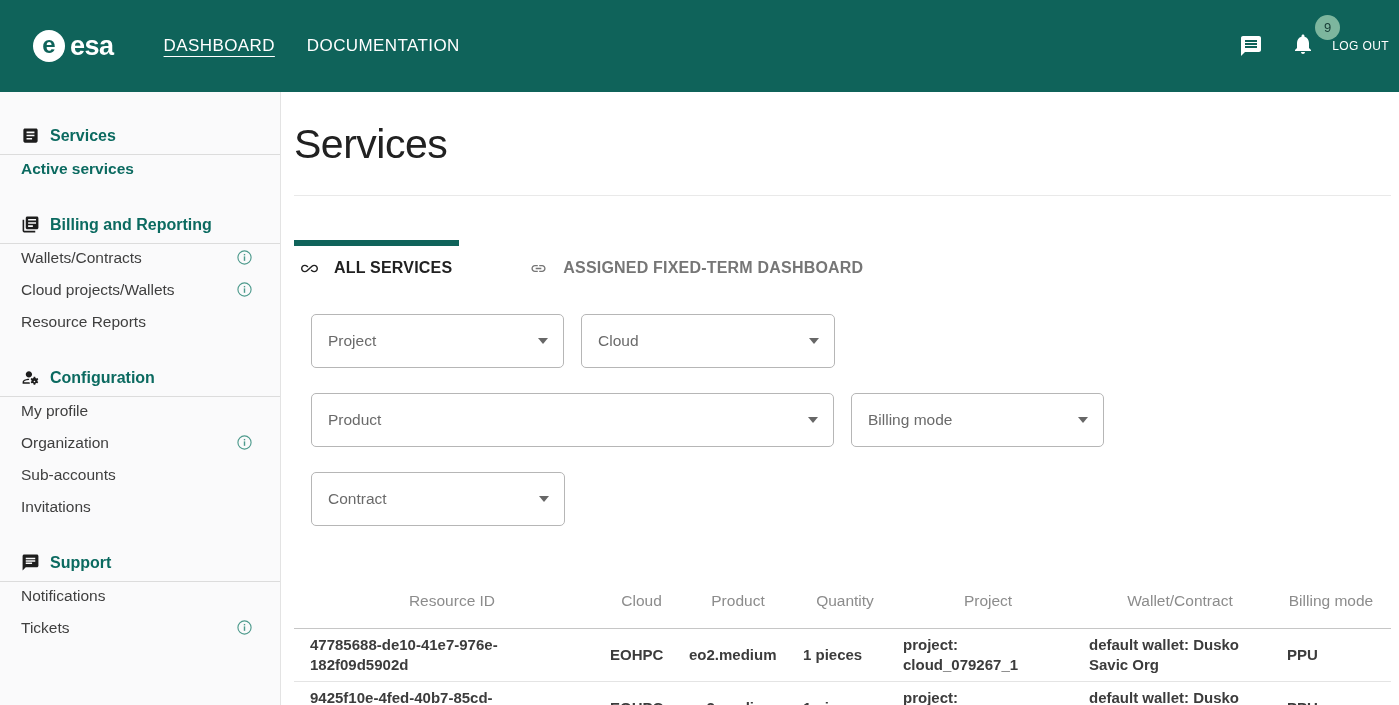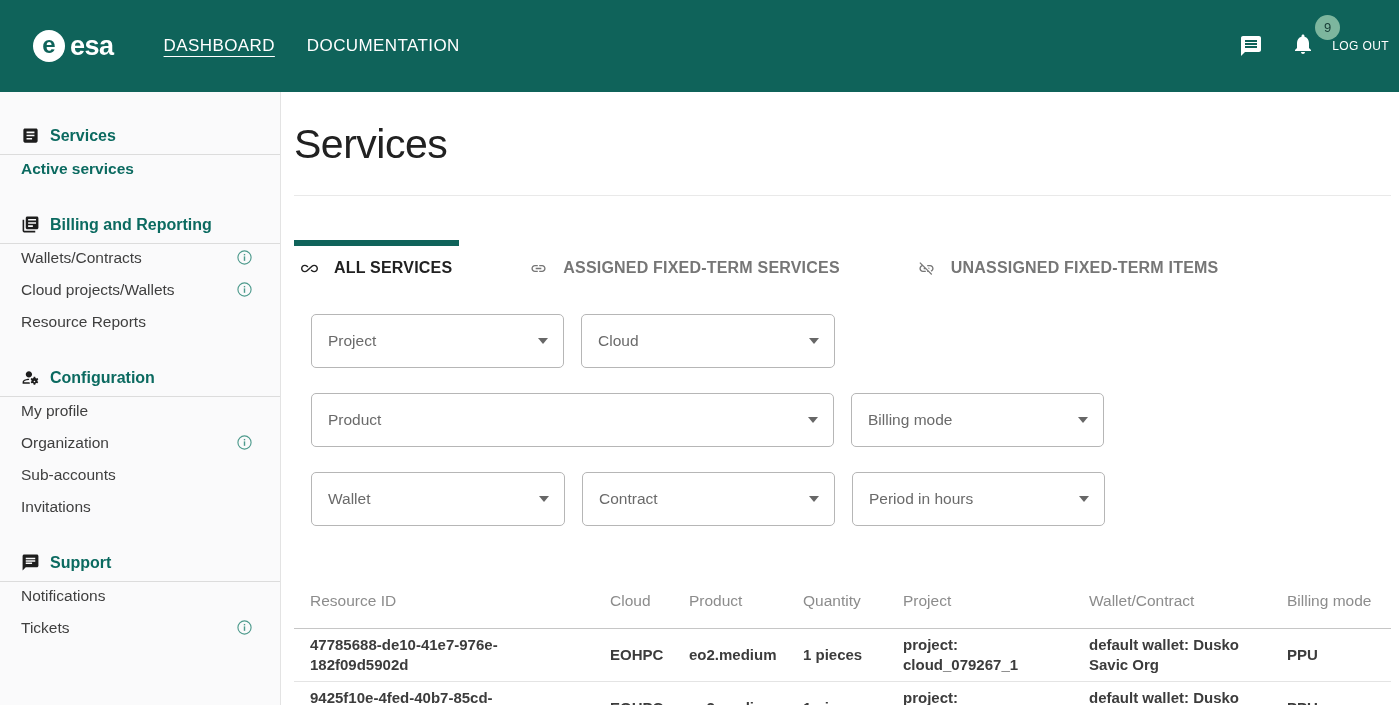--- a/index.html
+++ b/index.html
@@ -58,21 +58,21 @@
   .filters { margin:27px 17px 0; display:flex; flex-wrap:wrap; gap:25px 17px; }
   .filter { height:54px; border:1px solid #b6b6b6; border-radius:5px; display:flex; align-items:center;
             justify-content:space-between; padding:0 15px 0 16px; color:#6a6a6a; font-size:15.5px; cursor:pointer; background:#fff; }
   .filter:nth-child(1){ width:253px; } .filter:nth-child(2){ width:254px; } .filter:nth-child(3){ width:523px; }
   .filter:nth-child(4){ width:253px; } .filter:nth-child(5){ width:254px; } .filter:nth-child(6){ width:253px; } .filter:nth-child(7){ width:253px; }
   .select-arrow { width:0; height:0; border-left:5px solid transparent; border-right:5px solid transparent;
                   border-top:6px solid #676767; margin-left:8px; flex-shrink:0; }
 
   
   table.services { width:1097px; margin-top:50px; border-collapse:collapse; table-layout:fixed; }
-  table.services th { text-align:left; font-weight:normal; color:#8c8c8c; font-size:15.5px; line-height:20px;
+  table.services th { text-align:center; font-weight:normal; color:#8c8c8c; font-size:15.5px; line-height:20px;
                       padding:6px 16px 8px 0; vertical-align:middle; border-bottom:1px solid #c6c6c6; height:52px; }
   table.services td { color:#3c3c3c; font-size:15px; font-weight:bold; line-height:20px; padding:6px 16px 6px 0;
                       vertical-align:middle; border-bottom:1px solid #e4e4e4; height:52px; overflow-wrap:break-word; }
   table.services th:first-child, table.services td:first-child { padding-left:16px; }
 </style>
 </head>
 <body>
 
 <div class="app">
 
@@ -225,27 +225,21 @@
         <div class="tab active">
           <svg viewBox="0 0 24 24">
               <path d="M18.6 6.62c-1.44 0-2.8.56-3.77 1.53L12 10.66 10.48 12h.01L7.8 14.39c-.64.64-1.49.99-2.4.99-1.87 0-3.39-1.51-3.39-3.38S3.53 8.62 5.4 8.62c.91 0 1.76.35 2.44 1.03l1.13 1 1.51-1.34L9.22 8.2C8.2 7.18 6.84 6.62 5.4 6.62 2.42 6.62 0 9.04 0 12s2.42 5.38 5.4 5.38c1.44 0 2.8-.56 3.77-1.53l2.83-2.5.01.01L13.52 12h-.01l2.69-2.39c.64-.64 1.49-.99 2.4-.99 1.87 0 3.39 1.51 3.39 3.38s-1.52 3.38-3.39 3.38c-.9 0-1.76-.35-2.44-1.03l-1.14-1.01-1.51 1.34 1.27 1.12c1.02 1.01 2.37 1.57 3.82 1.57 2.98 0 5.4-2.41 5.4-5.38s-2.42-5.37-5.4-5.37z"></path>
             </svg>
           <span>ALL SERVICES</span>
         </div>
         <div class="tab">
           <svg viewBox="0 0 24 24">
               <path d="M3.9 12c0-1.71 1.39-3.1 3.1-3.1h4V7H7c-2.76 0-5 2.24-5 5s2.24 5 5 5h4v-1.9H7c-1.71 0-3.1-1.39-3.1-3.1zM8 13h8v-2H8v2zm9-6h-4v1.9h4c1.71 0 3.1 1.39 3.1 3.1s-1.39 3.1-3.1 3.1h-4V17h4c2.76 0 5-2.24 5-5s-2.24-5-5-5z"></path>
             </svg>
-          <span>ASSIGNED FIXED-TERM SERVICES</span>
-        </div>
-        <div class="tab">
-          <svg viewBox="0 0 24 24">
-              <path d="M17 7h-4v1.9h4c1.71 0 3.1 1.39 3.1 3.1 0 1.43-.98 2.63-2.31 2.98l1.46 1.46C20.88 15.61 22 13.95 22 12c0-2.76-2.24-5-5-5zm-1 4h-2.19l2 2H16v-2zM2 4.27l3.11 3.11C3.29 8.12 2 9.91 2 12c0 2.76 2.24 5 5 5h4v-1.9H7c-1.71 0-3.1-1.39-3.1-3.1 0-1.59 1.21-2.9 2.76-3.08L8.73 11H8v2h2.73L13 15.27V17h1.73l4.01 4L20 19.74 3.27 3 2 4.27z"></path>
-            </svg>
-          <span>UNASSIGNED FIXED-TERM ITEMS</span>
+          <span>ASSIGNED FIXED-TERM DASHBOARD</span>
         </div>
       </div>
 
       <div class="filters">
         <div class="filter">
           <span>Project</span>
             <span class="select-arrow"></span>
         </div>
         <div class="filter">
           <span>Cloud</span>
@@ -253,29 +247,21 @@
         </div>
         <div class="filter">
           <span>Product</span>
             <span class="select-arrow"></span>
         </div>
         <div class="filter">
           <span>Billing mode</span>
             <span class="select-arrow"></span>
         </div>
         <div class="filter">
-          <span>Wallet</span>
-            <span class="select-arrow"></span>
-        </div>
-        <div class="filter">
           <span>Contract</span>
-            <span class="select-arrow"></span>
-        </div>
-        <div class="filter">
-          <span>Period in hours</span>
             <span class="select-arrow"></span>
         </div>
       </div>
 
       <table class="services">
         <colgroup>
           <col style="width:316px">
             <col style="width:79px">
             <col style="width:114px">
             <col style="width:100px">

